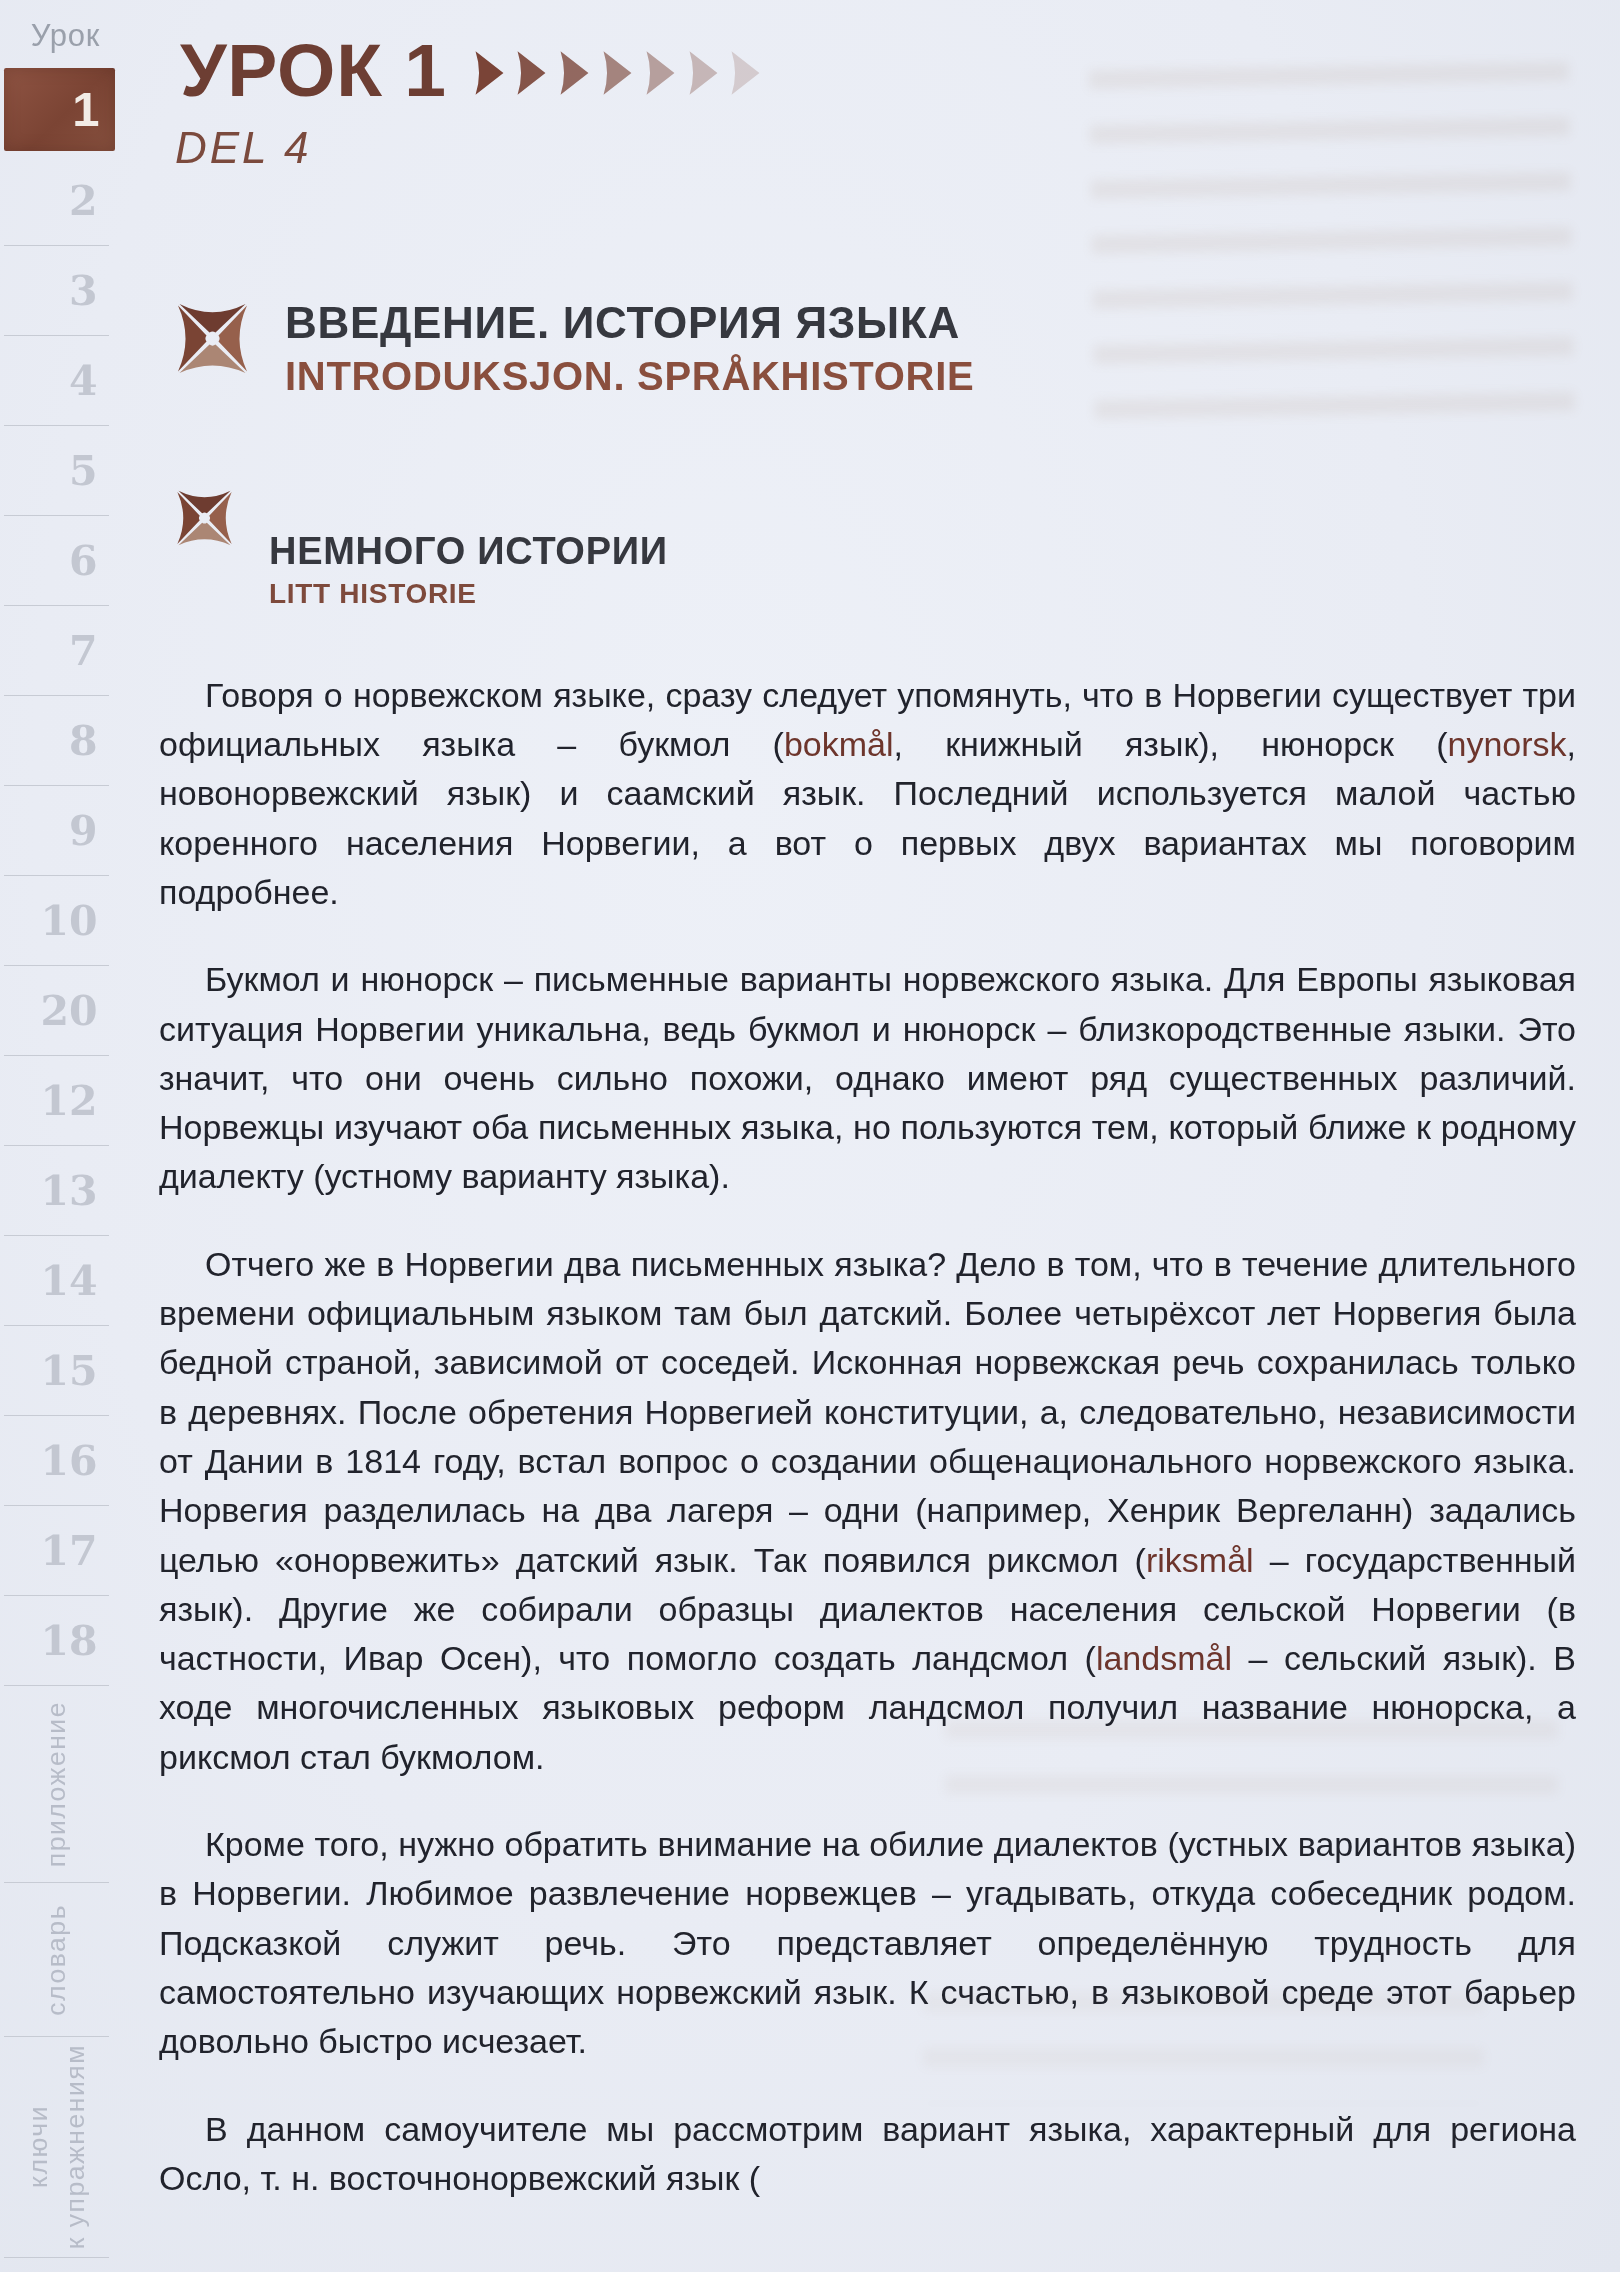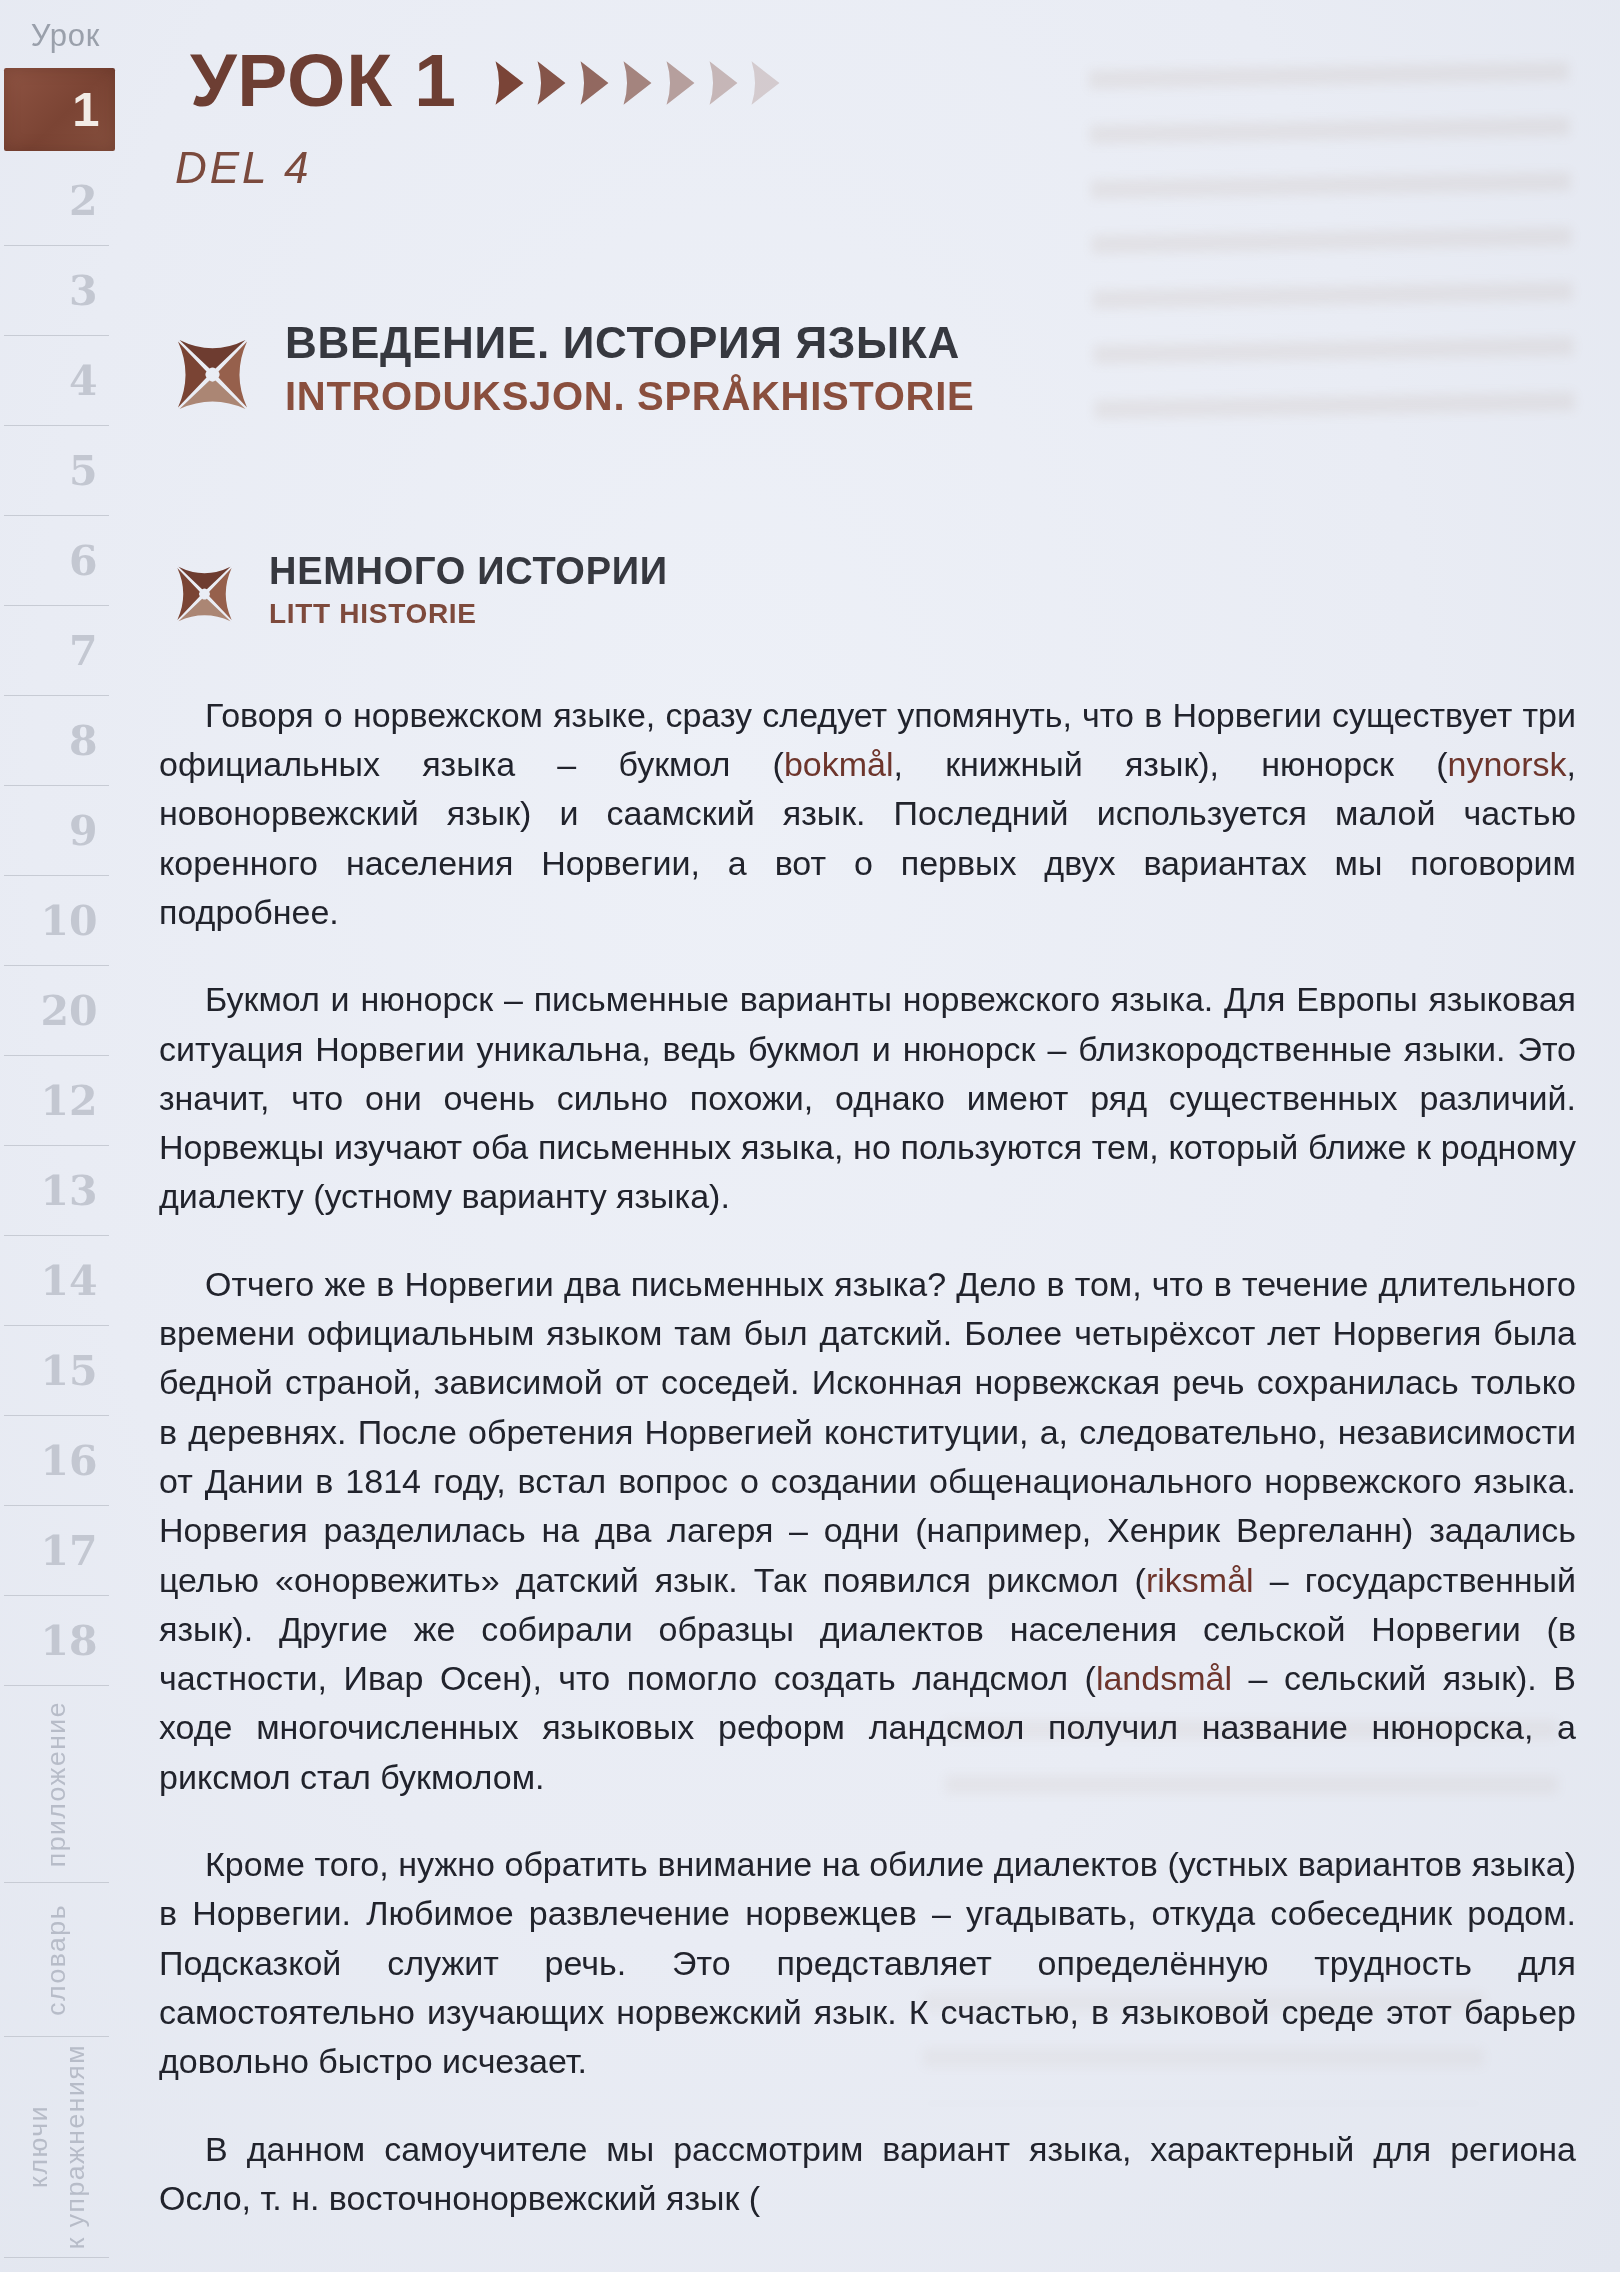--- a/index.html
+++ b/index.html
@@ -33,26 +33,26 @@
     writing-mode:vertical-rl; transform:rotate(180deg);
     font-size:26.6px; color:#b7bcc8; letter-spacing:1.5px; white-space:nowrap;
   }
   .rail-text-tab.t0 { height:196px; }
   .rail-text-tab.t1 { height:154px; }
   .rail-text-tab.t2 { height:221px; }
 
   
   .content { position:absolute; left:159px; top:0; width:1417px; }
   .title-row { display:flex; align-items:center; gap:22px; padding-top:28px; margin-left:16px; }
-  .lesson-title { margin:15px; font-size:75px; font-weight:800; color:#6d3e33; letter-spacing:0.7px; line-height:1; }
+  .lesson-title { margin:5px; font-size:75px; font-weight:800; color:#6d3e33; letter-spacing:0.7px; line-height:1; }
   .arrows { display:flex; gap:11.8px; align-items:center; margin-top:5.9px; }
   .arrows svg { display:block; }
   .subtitle { margin:10.3px 0 0 16px; font-size:44px; font-style:italic; color:#7b4a3d; letter-spacing:3px; }
 
-  .section-head { display:flex; align-items:flex-end; gap:35px; margin-left:16px; }
+  .section-head { display:flex; align-items:flex-start; gap:35px; margin-left:16px; }
   .sh1 { margin-top:124px; }
   .sh2 { margin-top:86px; }
   .sh-ru { font-size:44px; font-weight:700; color:#36383f; letter-spacing:0.7px; line-height:1.18; }
   .sh-no { font-size:40px; font-weight:700; color:#8a4f3e; letter-spacing:0.7px; margin-top:4.4px; }
   .sh2 .sh-ru { font-size:38px;margin-top:44px; }
   .sh2 .sh-no { font-size:28px; color:#7e4a3c; }
 
   #article { margin-top:61px; }
   .para {
     margin:0 0 38px 0; font-size:34px; line-height:1.45; color:#21232c;

